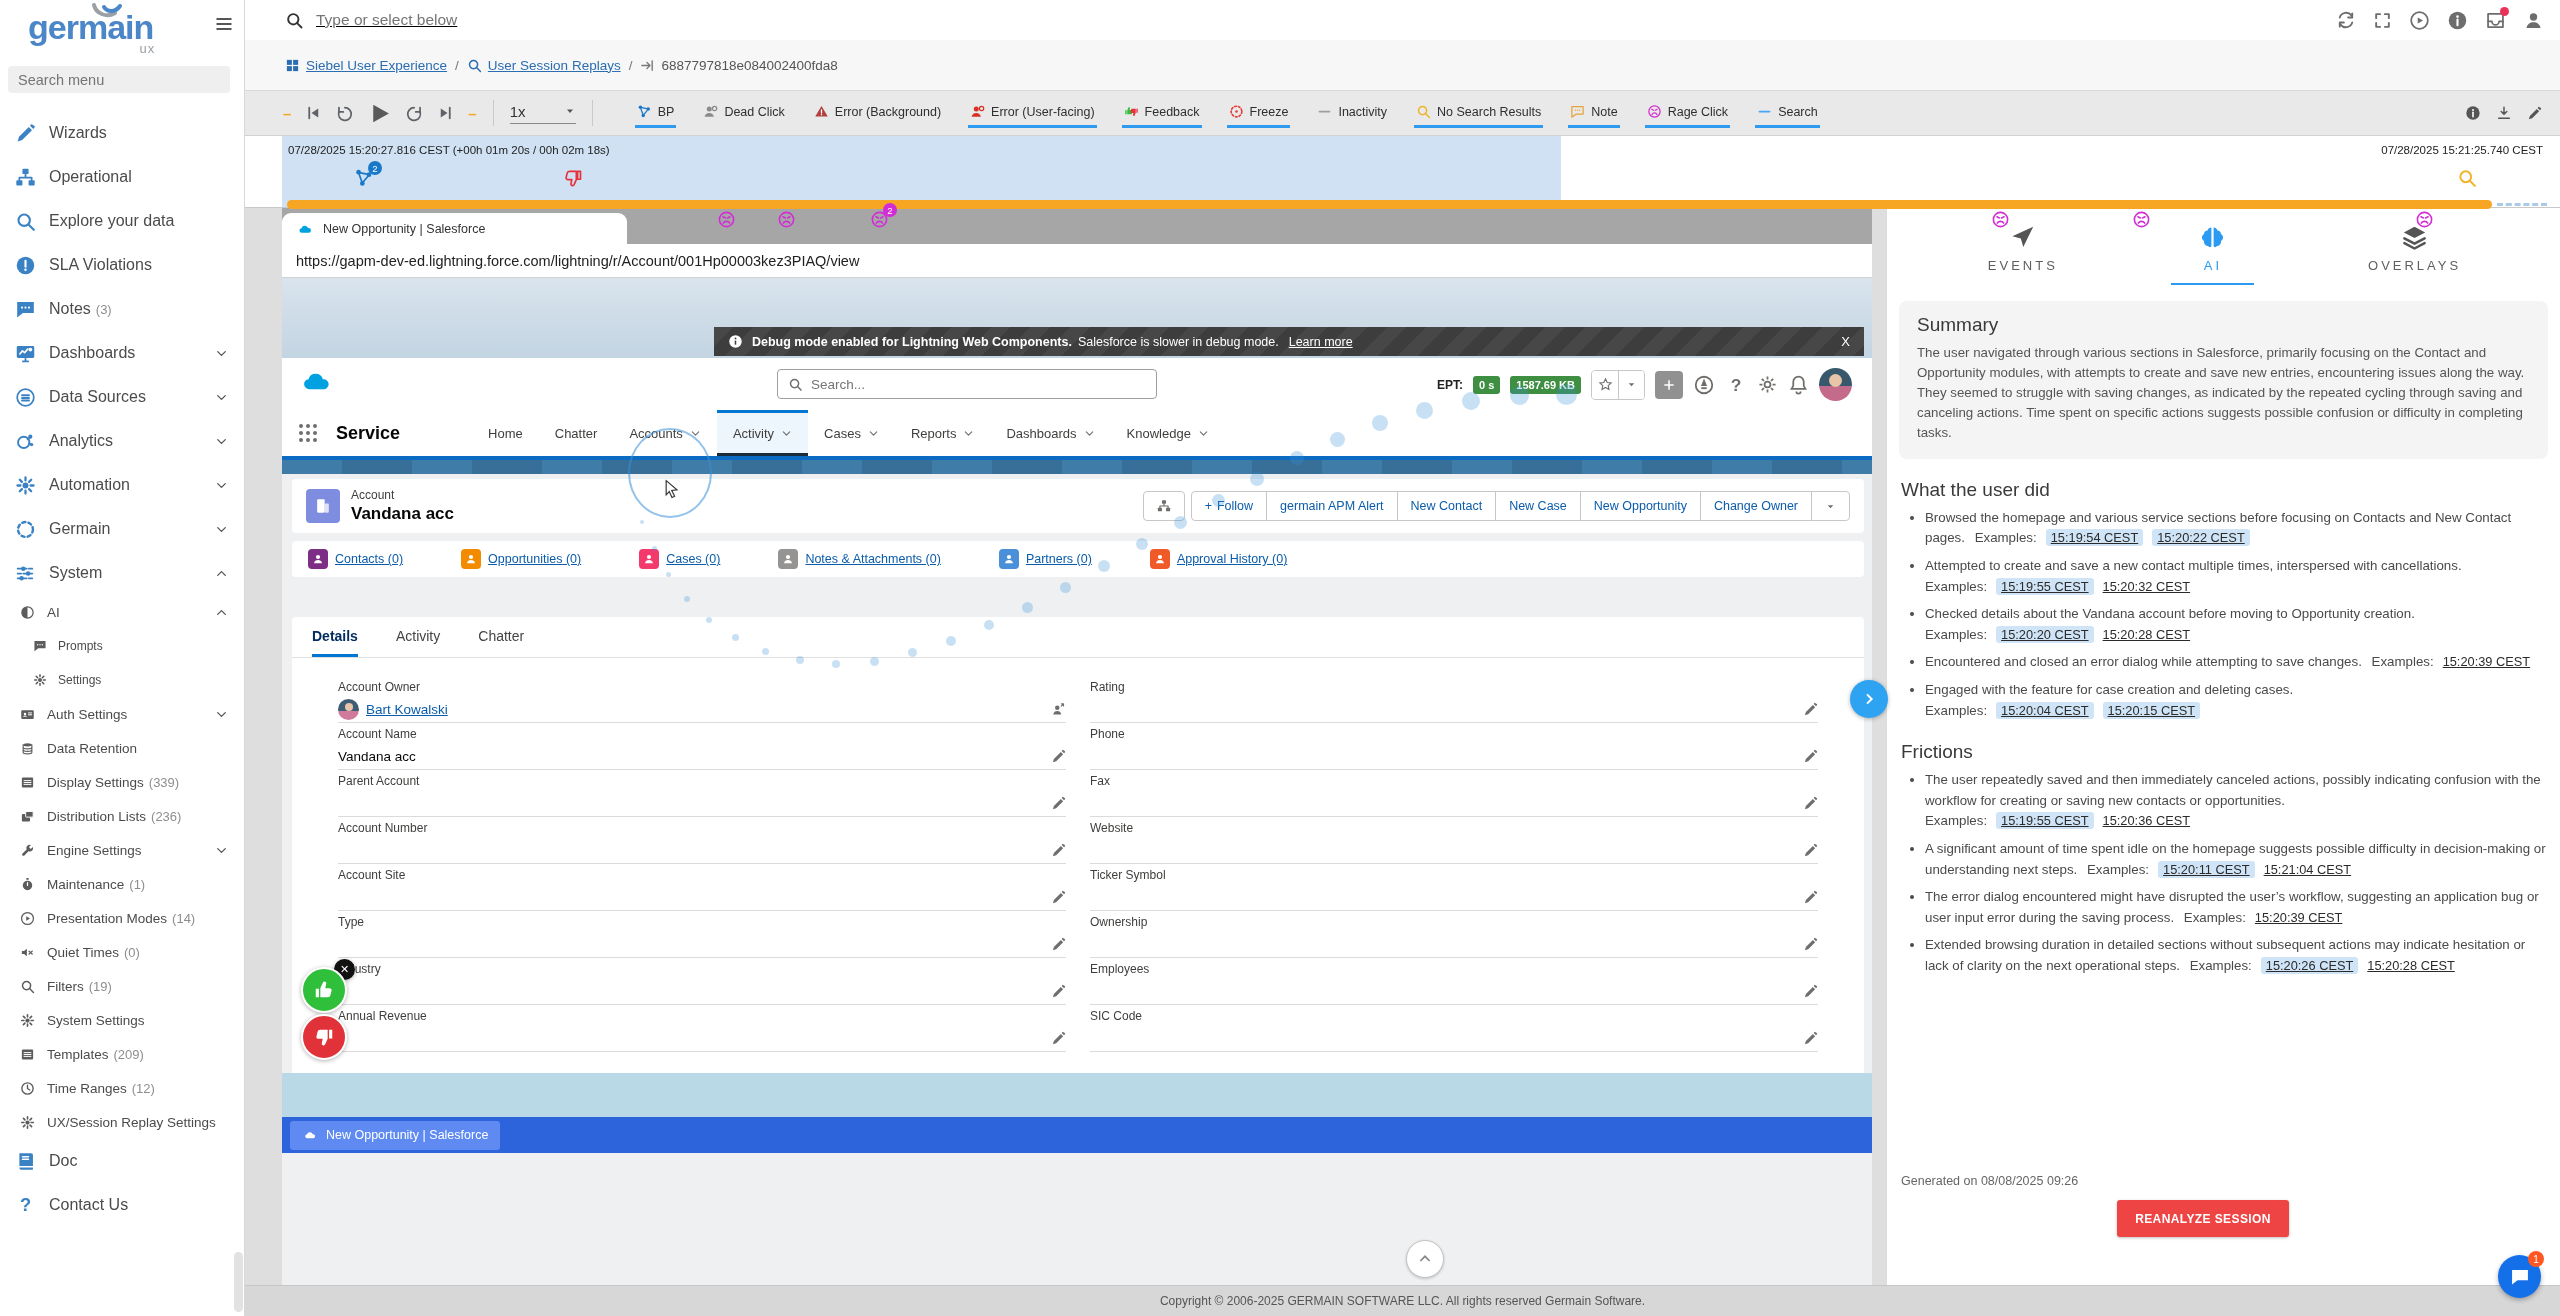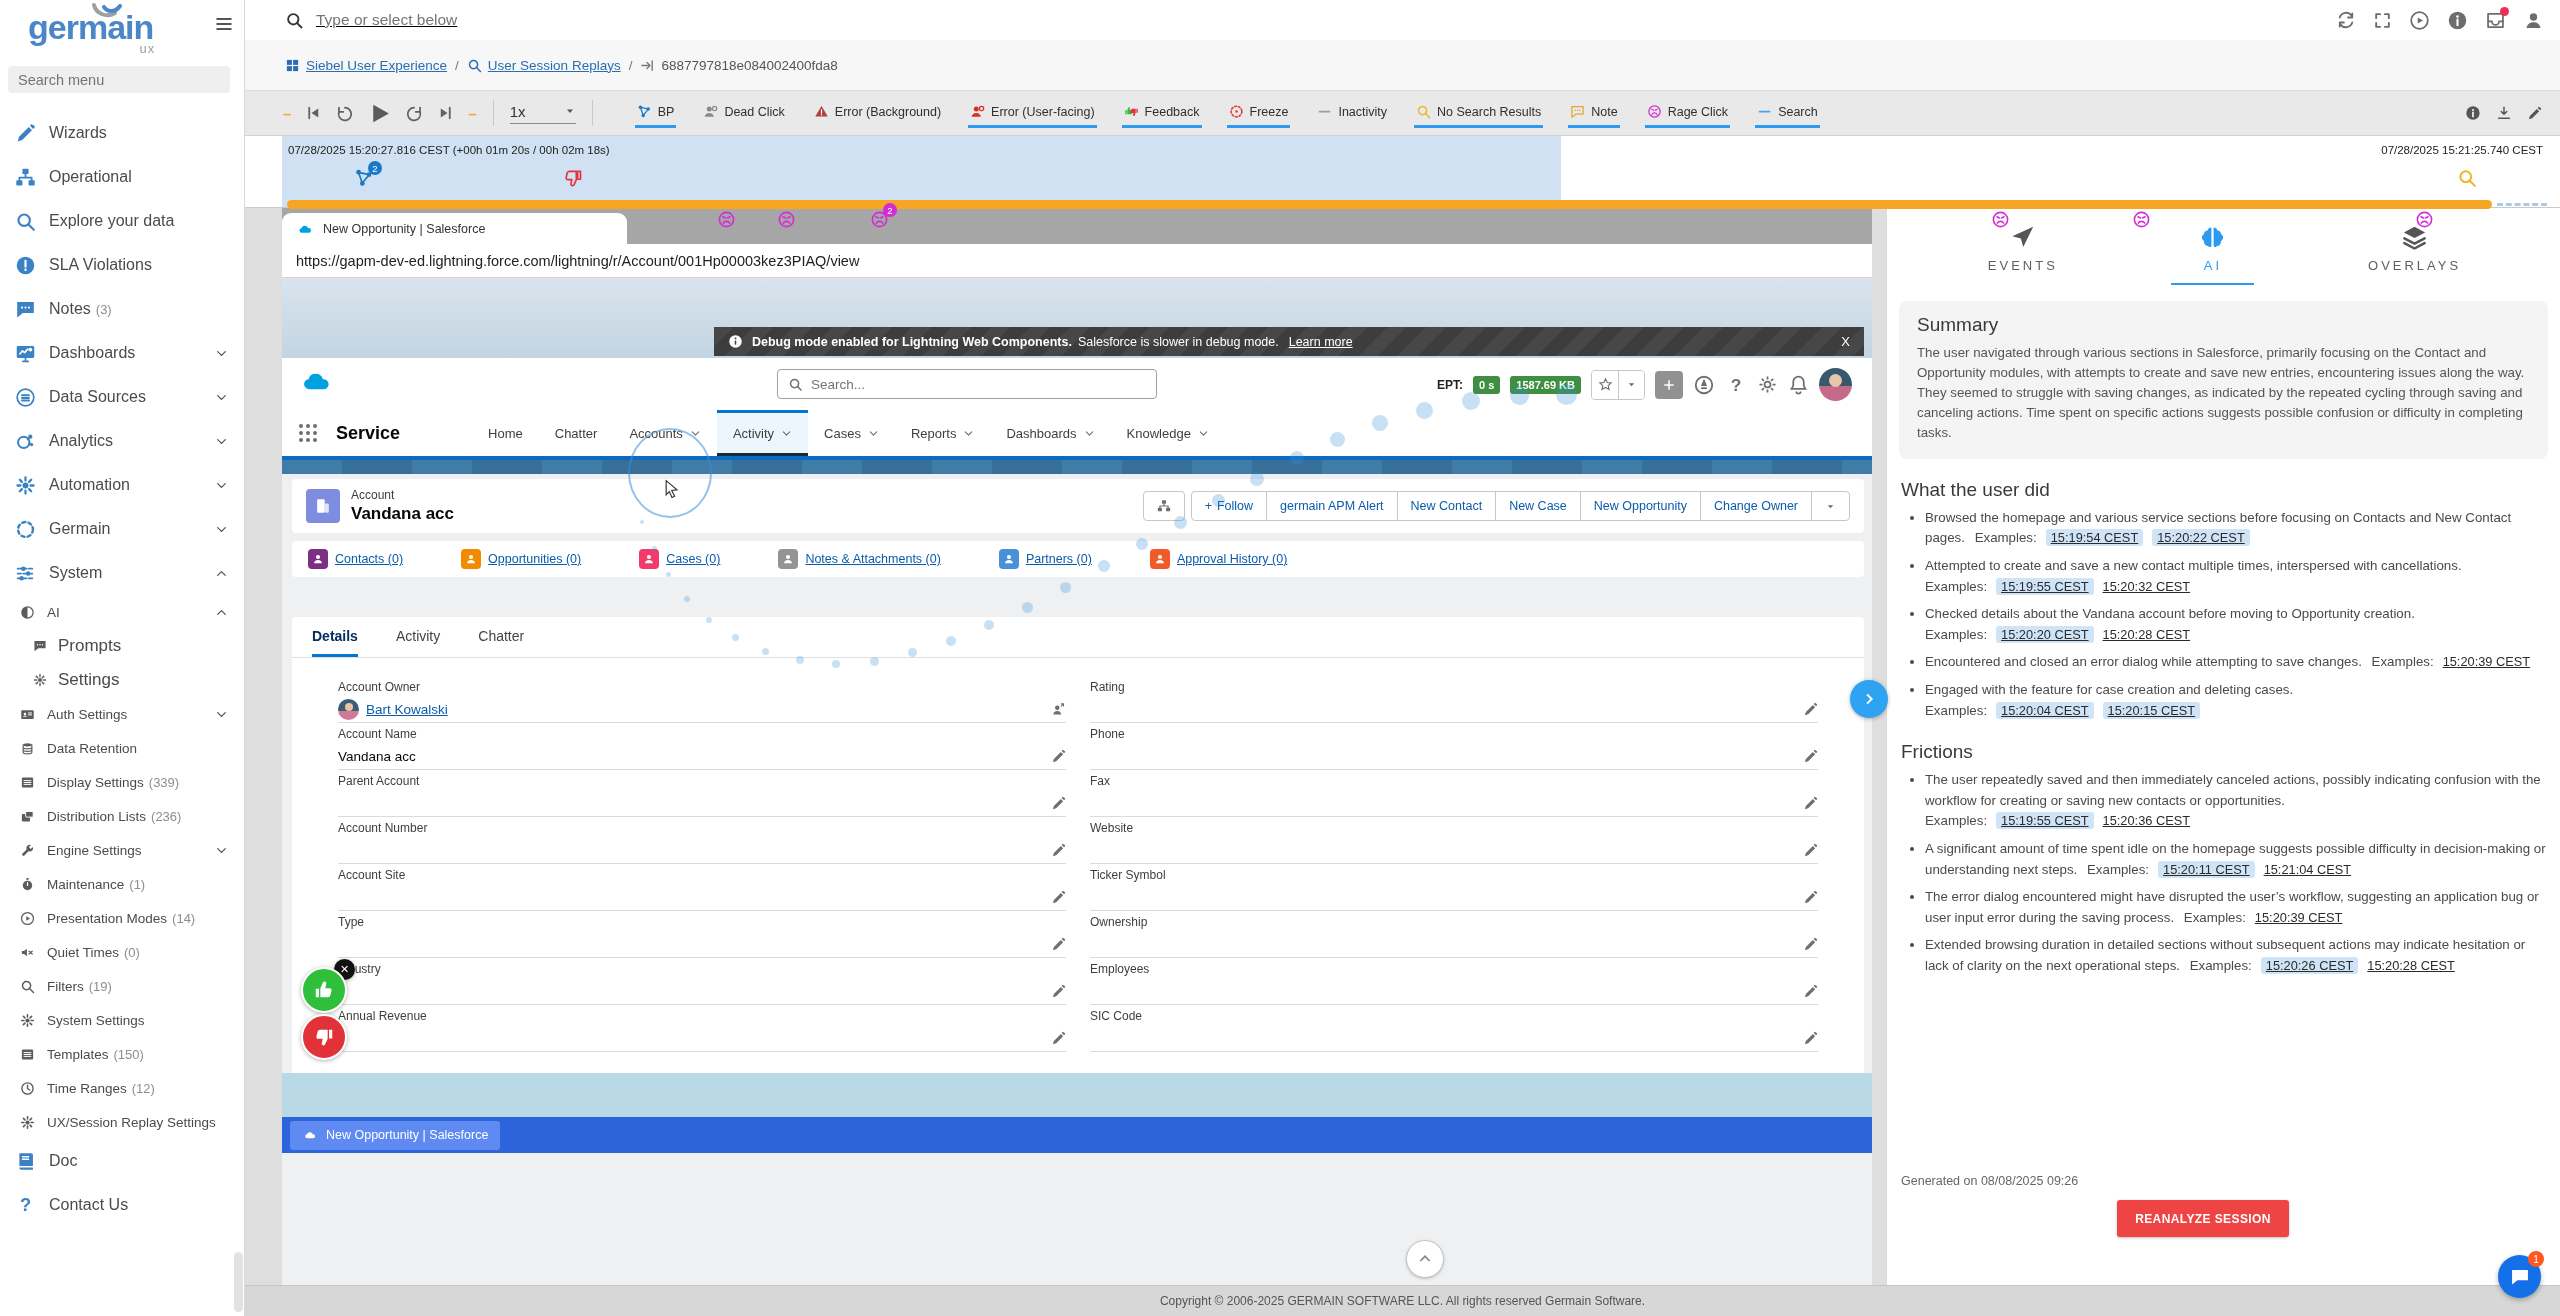--- a/index.html
+++ b/index.html
@@ -18,21 +18,21 @@
   .hamburger { margin-left:auto; color:#555; cursor:pointer; padding-top:4px; }
   .side-search { margin:22px 12px 6px 8px; background:#efefef; border:none; border-radius:4px; height:27px; padding:0 10px; font-size:14.5px; color:#555; width:222px; }
   .menu { padding-top:12px; }
   .mi { display:flex; align-items:center; cursor:pointer; }
   .mi.l1 { height:44px; padding-left:15px; }
   .mi.l2 { height:34px; padding-left:20px; }
   .mi.l3 { height:34px; padding-left:33px; }
   .mi .lbl { margin-left:13px; color:#4b4b4b; }
   .mi.l1 .lbl { font-size:16px; }
   .mi.l2 .lbl { font-size:13.5px; margin-left:12px; }
-  .mi.l3 .lbl { font-size:17px; margin-left:11px; }
+  .mi.l3 .lbl { font-size:12px; margin-left:11px; }
   .mi .cnt { color:#8e8e8e; margin-left:5px; font-size:13px; }
   .mi .chev { margin-left:auto; margin-right:16px; color:#555; }
   .side-scroll { position:absolute; right:1px; bottom:4px; width:9px; height:60px; background:#e2e2e2; border-radius:5px; }
 
   
   .main { flex:1; display:flex; flex-direction:column; height:100%; min-width:0; background:#f1f1f1; }
   .topbar { height:40px; background:#fff; display:flex; align-items:center; padding:0 16px 0 40px;text-decoration:underline; }
   .topbar input { border:none; outline:none; font-size:15.5px; color:#444; width:600px; margin-left:12px; background:transparent; }
   .top-icons { margin-left:auto; display:flex; align-items:center; gap:17px; color:#6d6d6d; }
   .top-icons .icon { cursor:pointer; position:relative; }
@@ -487,21 +487,21 @@
           <span class="lbl">System Settings</span>
         </div>
         <div class="mi l2">
           <span class="icon" style="color: rgb(92, 92, 92);">
             <svg width="15" height="15" viewBox="0 0 24 24" fill="none" stroke="currentColor" stroke-width="2" stroke-linecap="round" stroke-linejoin="round">
               <rect x="3" y="4" width="18" height="16" rx="1.5" fill="currentColor" stroke="none"></rect>
               <path d="M6.5 9h11M6.5 12h11M6.5 15h11" stroke="#fff" stroke-width="1.6"></path>
             </svg>
           </span>
           <span class="lbl">Templates</span>
-          <span class="cnt">(150)</span>
+          <span class="cnt">(209)</span>
         </div>
         <div class="mi l2">
           <span class="icon" style="color: rgb(92, 92, 92);">
             <svg width="15" height="15" viewBox="0 0 24 24" fill="none" stroke="currentColor" stroke-width="2" stroke-linecap="round" stroke-linejoin="round">
               <circle cx="12" cy="12" r="9" stroke-width="2.2"></circle>
               <path d="M12 6.5V12l3.5 2.5" stroke-width="2.2"></path>
             </svg>
           </span>
           <span class="lbl">Time Ranges</span>
           <span class="cnt">(12)</span>

